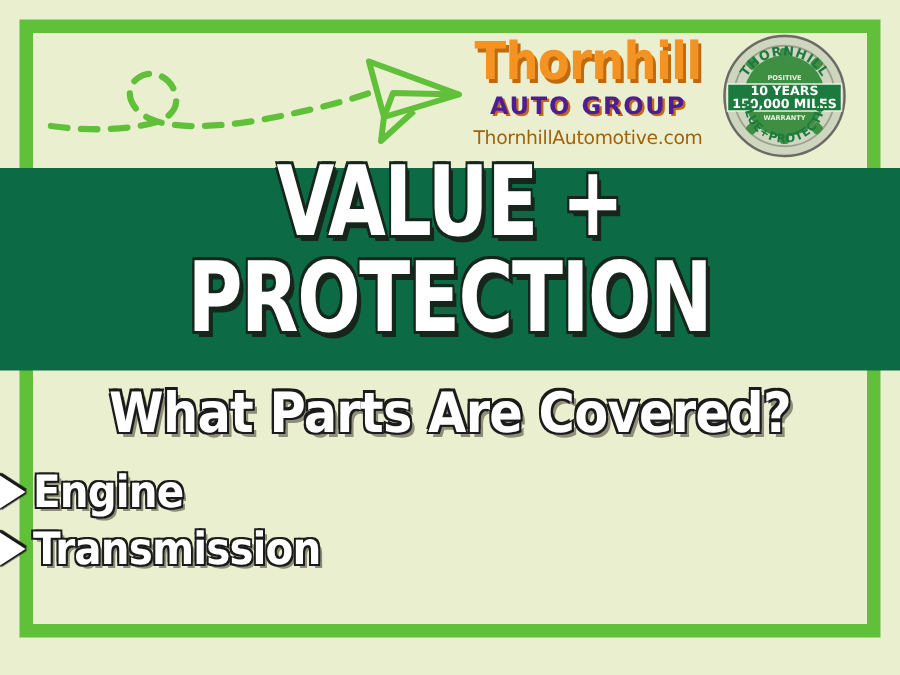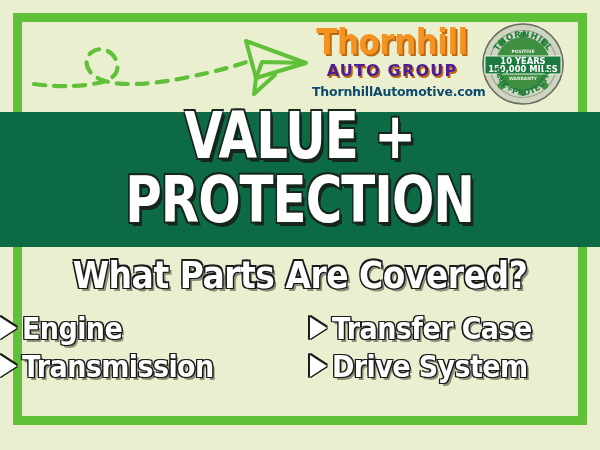--- a/index.html
+++ b/index.html
@@ -85,23 +85,23 @@
     font-family: "DejaVu Sans", sans-serif;
     font-weight: bold;
     font-size: 16px;
     letter-spacing: 1.2px;
     color: #4c1d95;
     text-shadow: 1.5px 1.5px 0 #c06a10;
     margin-top: 6px;
   }
   .logo-url {
     font-family: "DejaVu Sans", sans-serif;
-    font-weight: bold;
+    font-weight: normal;
     font-size: 12.5px;
-    color: #0c4a6e;
+    color: #a16207;
     letter-spacing: -0.2px;
     margin-top: 4px;
   }
 
   
   .badge {
     position: absolute;
     left: 481px;
     top: 22px;
     width: 84px;
@@ -303,27 +303,17 @@
         <div class="part-item">
           <span class="tri"></span>
           <span class="part-label">Engine</span>
         </div>
         <div class="part-item">
           <span class="tri"></span>
           <span class="part-label">Transmission</span>
         </div>
       </div>
 
-      <div class="col-right">
-        <div class="part-item">
-          <span class="tri"></span>
-          <span class="part-label">Transfer Case</span>
-        </div>
-        <div class="part-item">
-          <span class="tri"></span>
-          <span class="part-label">Drive System</span>
-        </div>
-      </div>
 
     </div>
   </div>
 
 </div>
 
 </body></html>

